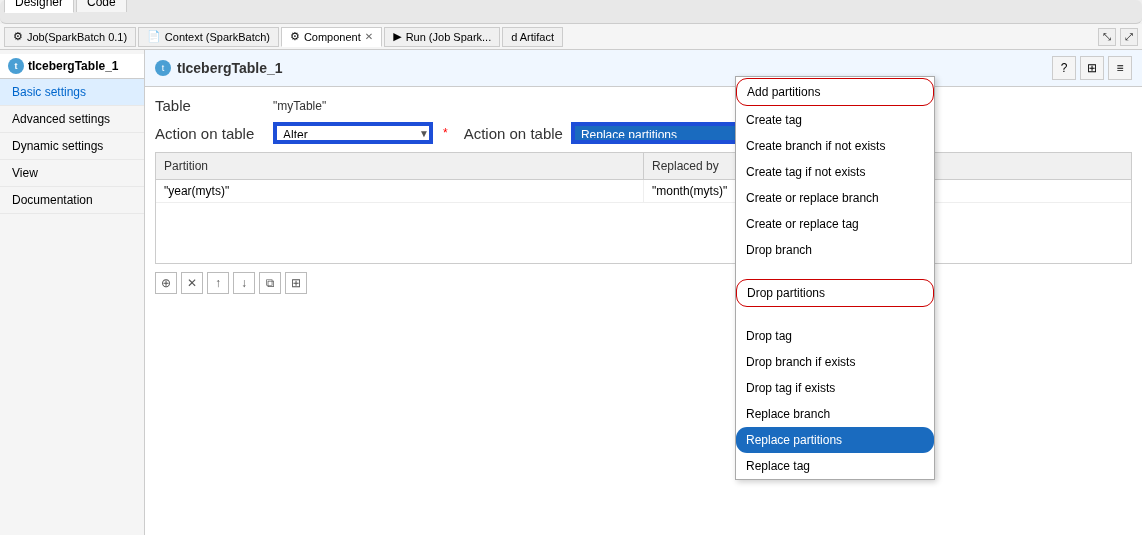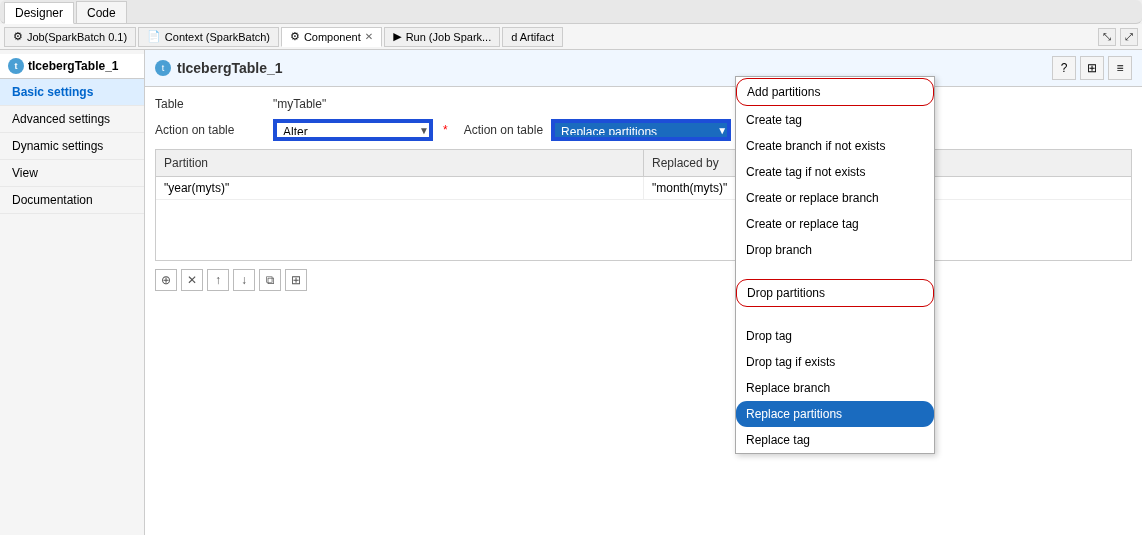--- a/index.html
+++ b/index.html
@@ -10,21 +10,21 @@
       overflow: hidden;
       width: 1142px;
       height: 535px;
     }
 
     
     .tab-bar {
       display: flex;
       background: #e8e8e8;
       border-bottom: 1px solid #ccc;
-      padding: 0 4px;
+      padding: 11px 4px;
       height: 24px;
       align-items: flex-end;
       border-radius: 6px;
     }
     .tab {
       padding: 3px 10px;
       border: 1px solid #ccc;
       border-bottom: none;
       background: #f5f5f5;
       cursor: pointer;
@@ -123,21 +123,21 @@
     }
     .sidebar-item {
       padding: 6px 12px;
       cursor: pointer;
       border-bottom: 1px solid #e8e8e8;
       font-size: 12px;
     }
     .sidebar-item.active {
       background: #ddeeff;
       color: #0066cc;
-      font-weight: bold;
+      font-weight: normal;
     }
 
     
     .content-area {
       flex: 1;
       background: white;
       overflow: hidden;
       position: relative;
     }
 
@@ -183,21 +183,21 @@
     }
 
     .form-row {
       display: flex;
       align-items: center;
       margin-bottom: 8px;
       gap: 8px;
     }
     .form-label {
       width: 110px;
-      font-size: 12px;
+      font-size: 15px;
       color: #333;
       flex-shrink: 0;
     }
     .form-value {
       font-size: 12px;
       color: #333;
     }
     .required-star {
       color: red;
       margin-left: 2px;
@@ -452,19 +452,20 @@
     <div class="dropdown-menu" id="dropdown-menu">
     <div class="dropdown-item" style="border: 1px solid rgb(204, 0, 0); margin: 1px 0px;">Add partitions</div>
         <div class="dropdown-item">Create tag</div>
         <div class="dropdown-item">Create branch if not exists</div>
         <div class="dropdown-item">Create tag if not exists</div>
         <div class="dropdown-item">Create or replace branch</div>
         <div class="dropdown-item">Create or replace tag</div>
         <div class="dropdown-item">Drop branch</div>
         <div class="dropdown-item" style="border: 1px solid rgb(204, 0, 0); margin: 16px 0px;">Drop partitions</div>
         <div class="dropdown-item">Drop tag</div>
+        <div class="dropdown-item">Drop branch if exists</div>
         <div class="dropdown-item">Drop tag if exists</div>
         <div class="dropdown-item">Replace branch</div>
         <div class="dropdown-item selected">Replace partitions</div>
         <div class="dropdown-item">Replace tag</div>
       </div>
   </div>
 </div>
 
 </body></html>

